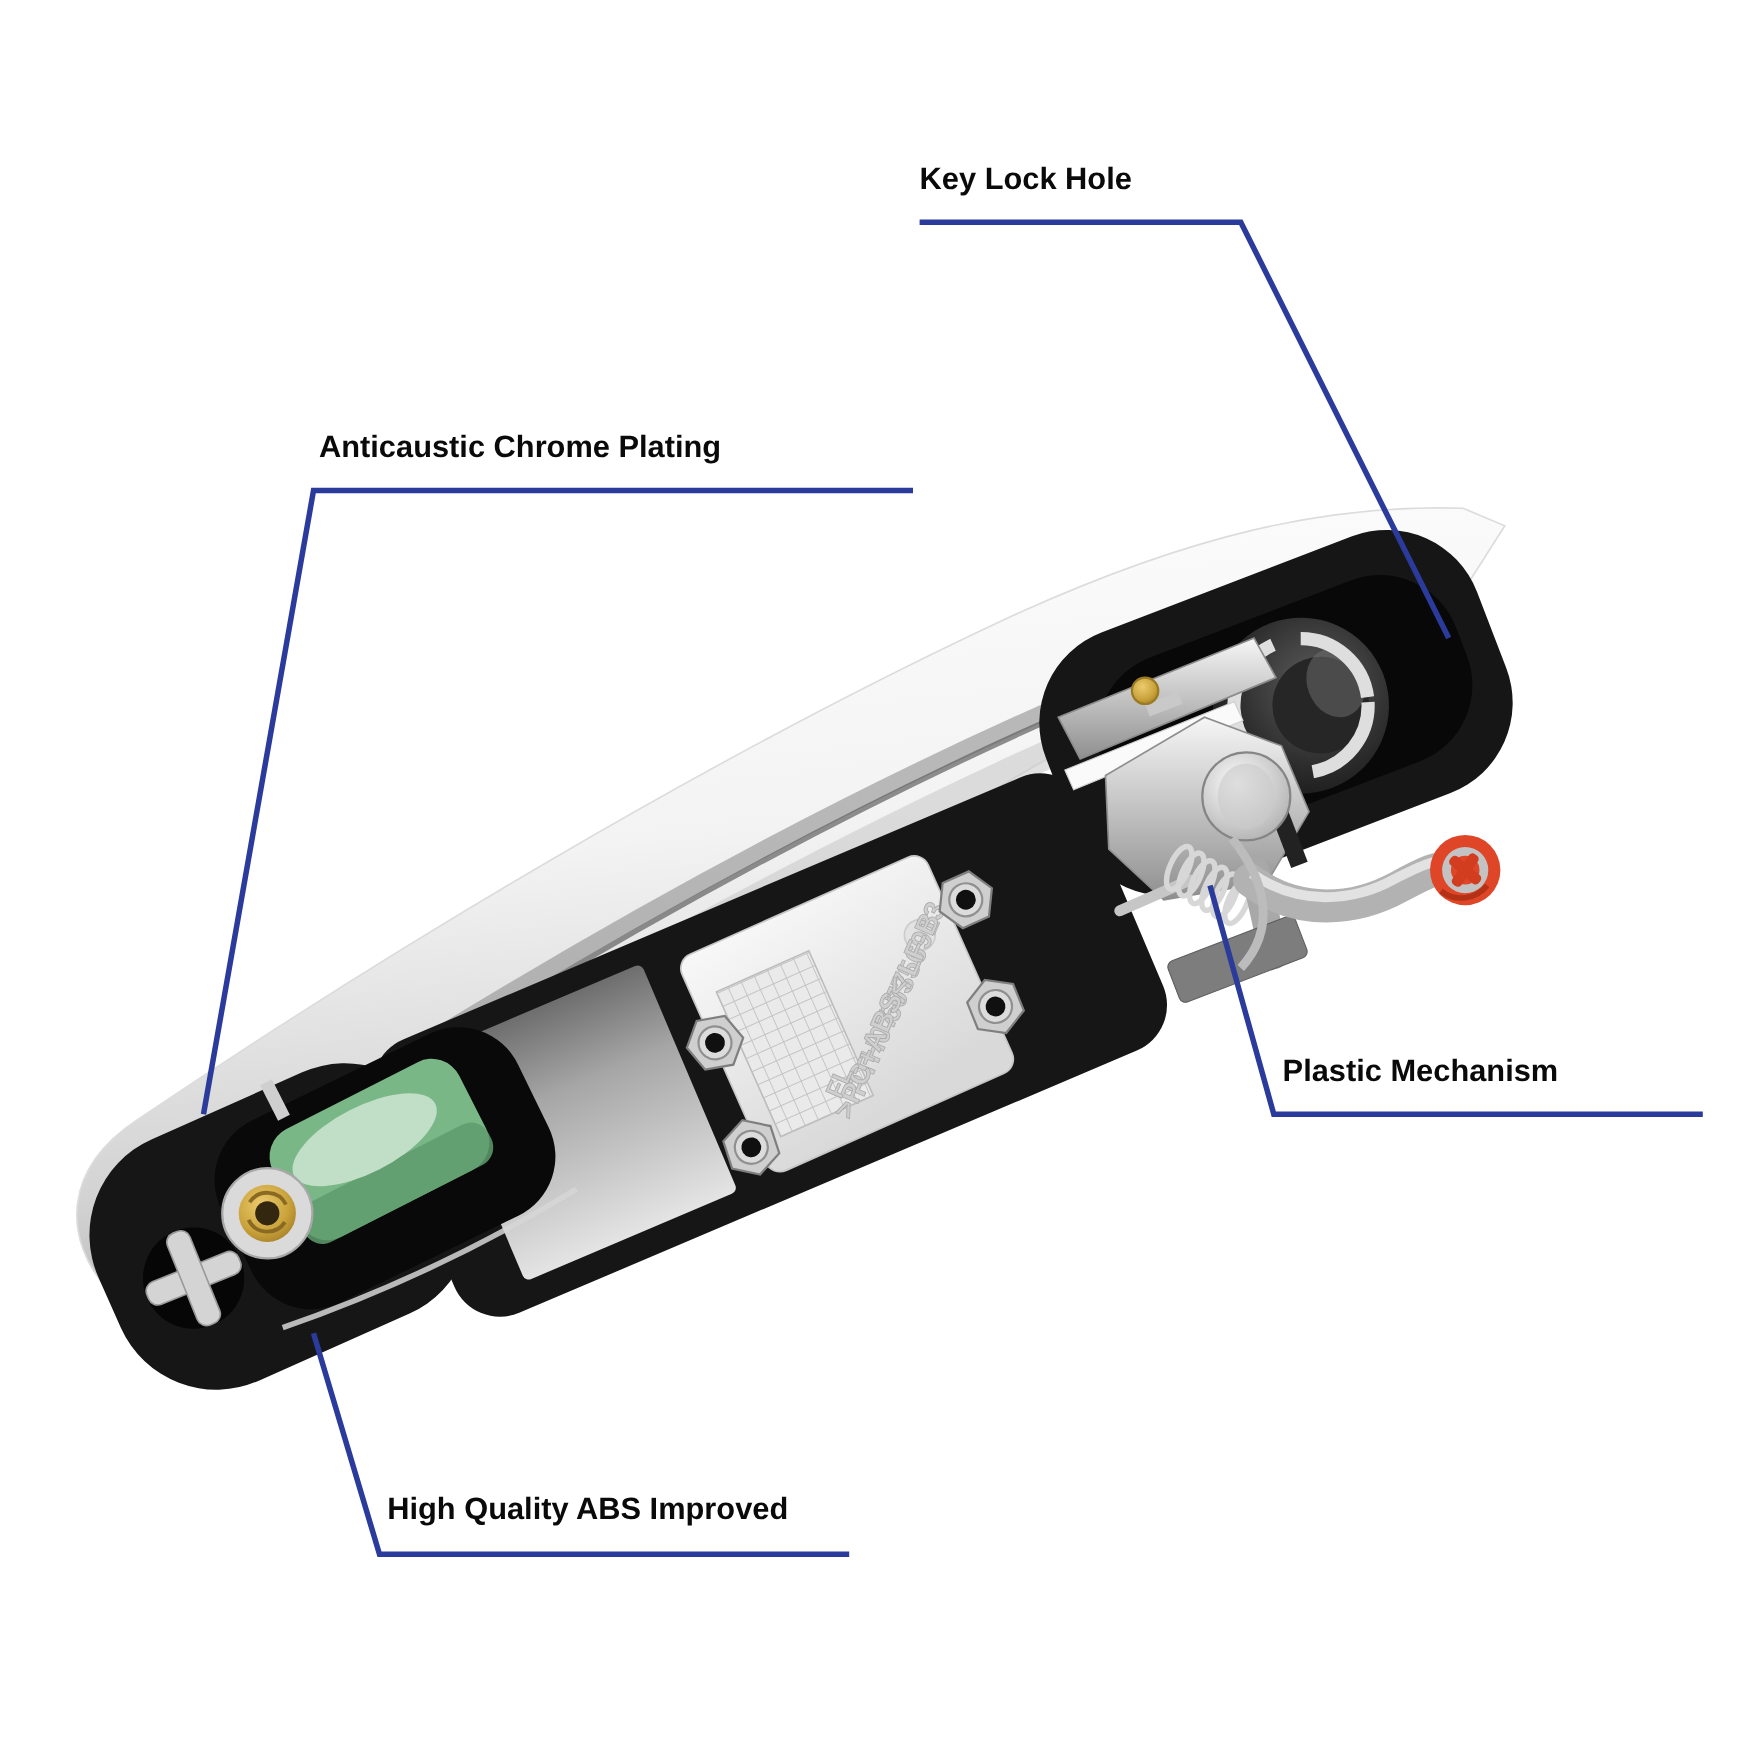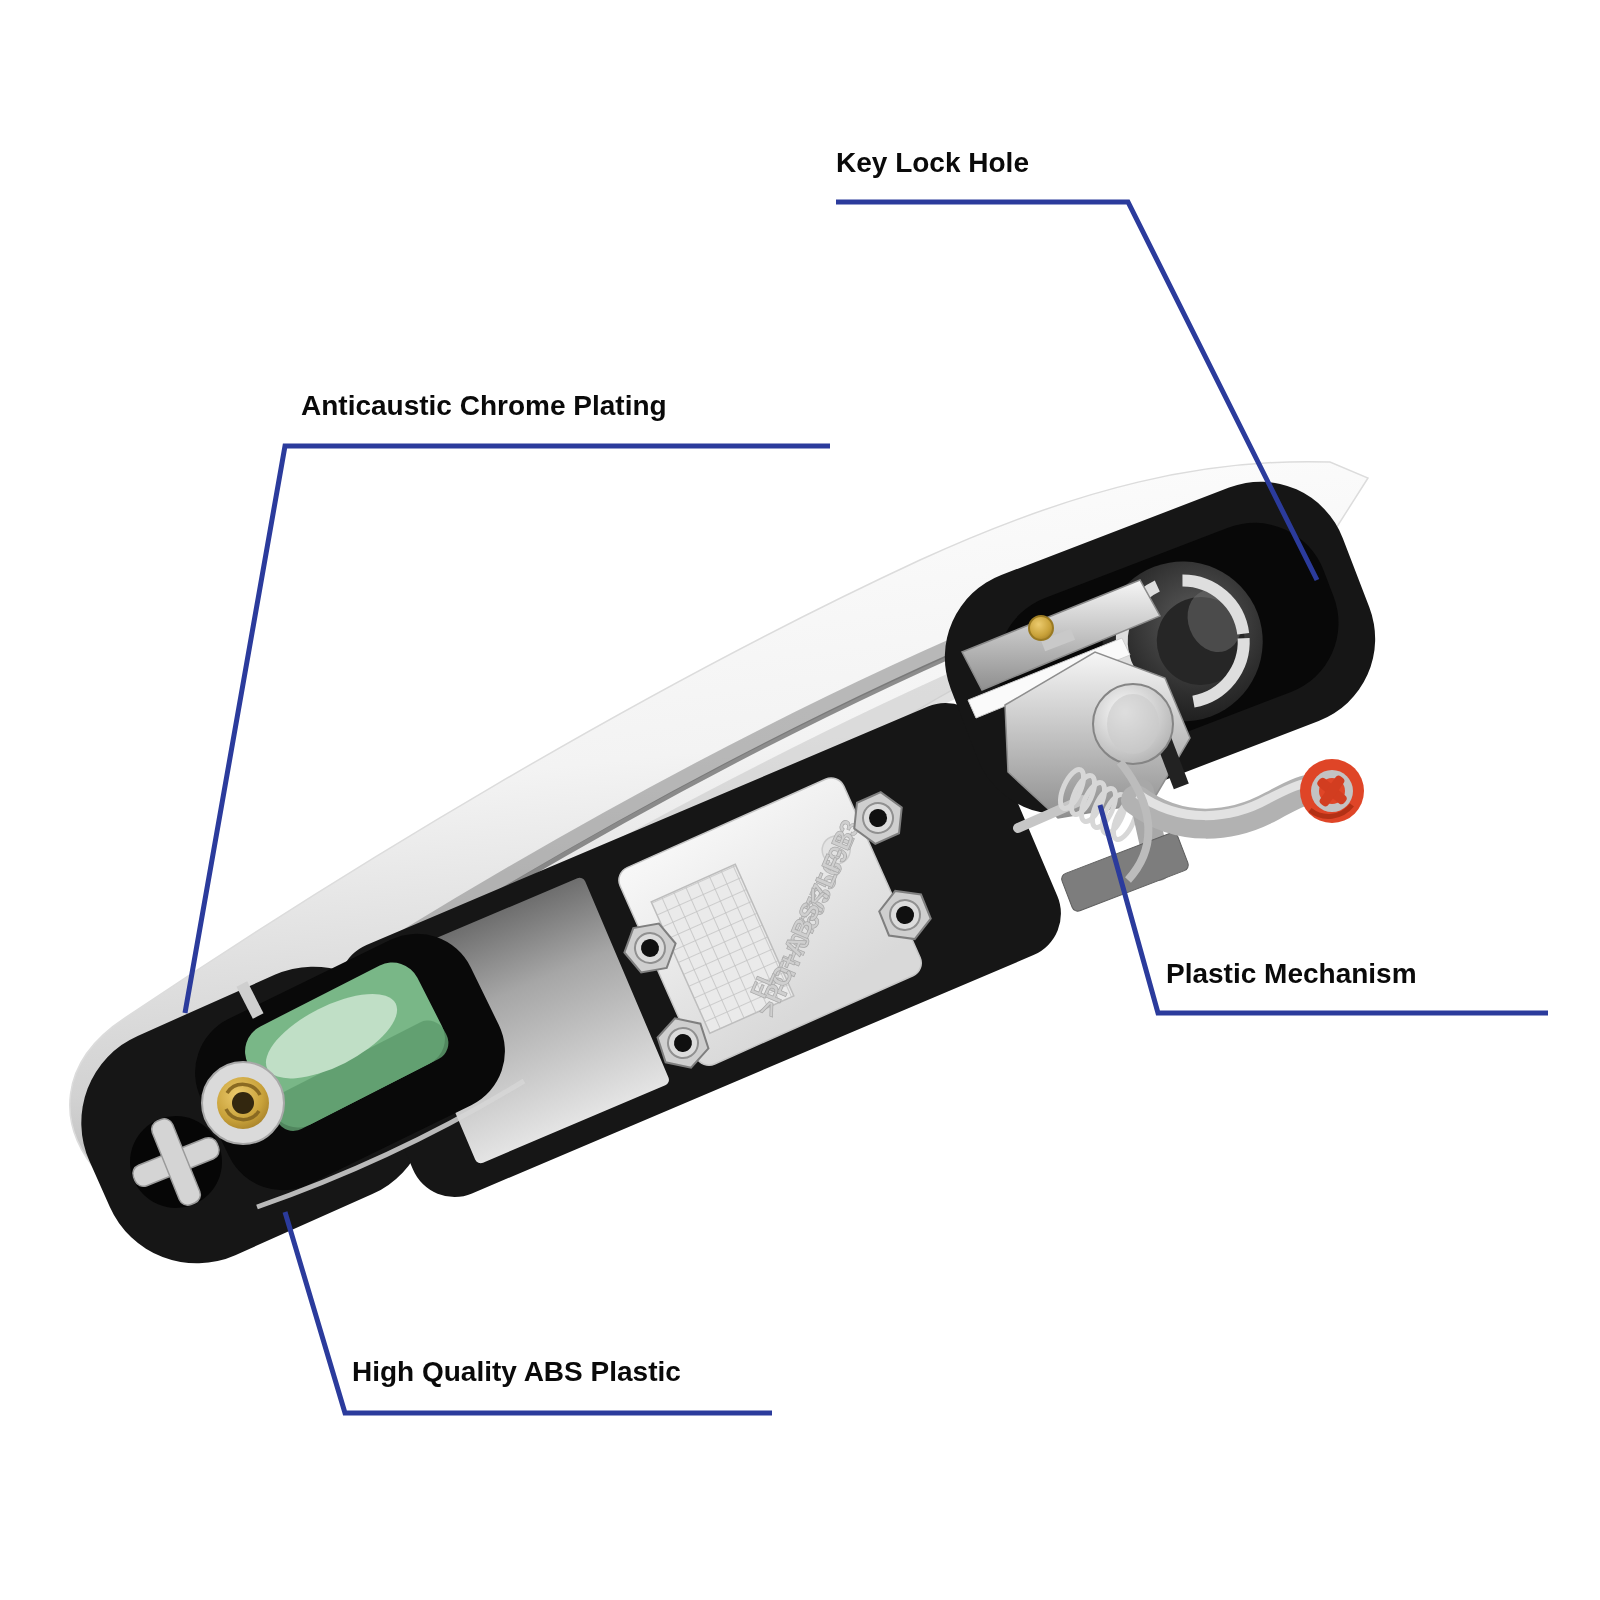--- a/index.html
+++ b/index.html
@@ -172,19 +172,19 @@
   <g stroke="#2b3b9c" stroke-width="5" fill="none">
     <polyline points="836,202 1128,202 1317,580"></polyline>
     <polyline points="830,446 285,446 185,1013"></polyline>
     <polyline points="1100,805 1158,1013 1548,1013"></polyline>
     <polyline points="285,1212 345,1413 772,1413"></polyline>
   </g>
 </svg>
 
 <div class="label" style="left:836px; top:147px;">Key Lock Hole</div>
 
-<div class="label" style="left:301px; top:390px;">Anticaustic Chrome Plating</div>
+<div class="label" style="left:290px; top:390px;">Anticaustic Chrome Plating</div>
 
 <div class="label" style="left:1166px; top:958px;">Plastic Mechanism</div>
 
-<div class="label" style="left:352px; top:1356px;">High Quality ABS Plastic</div>
+<div class="label" style="left:352px; top:1356px;">High Quality ABS Improved</div>
 
 </div>
 
 </body></html>

